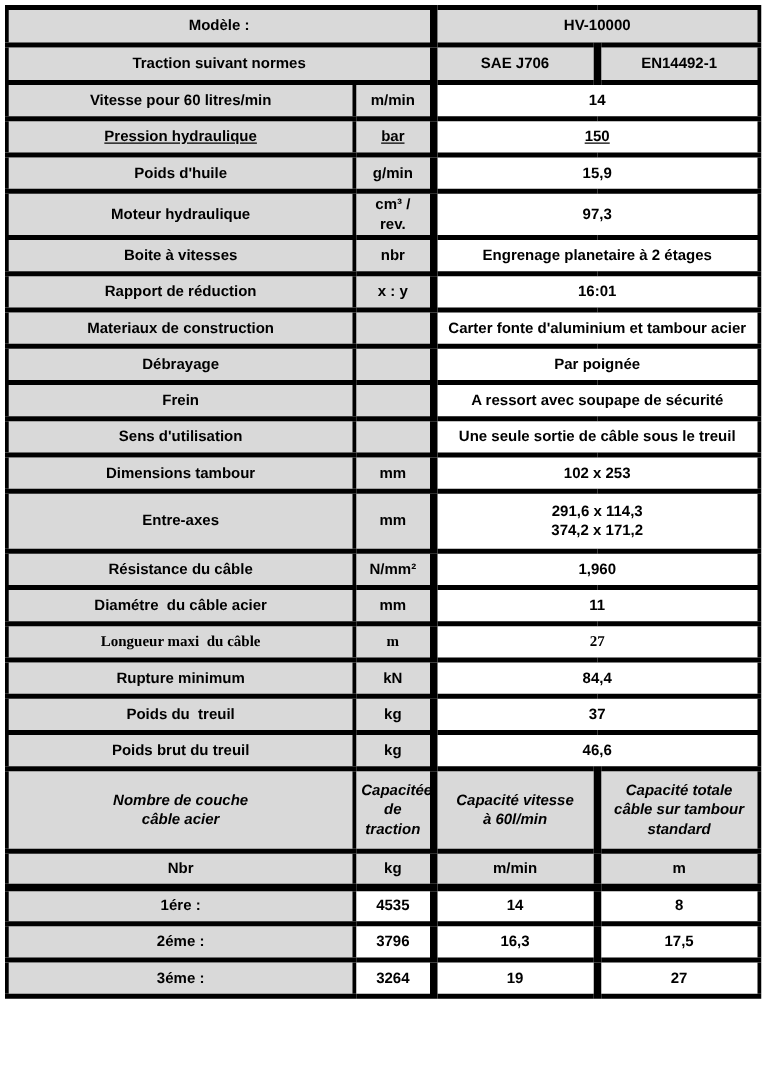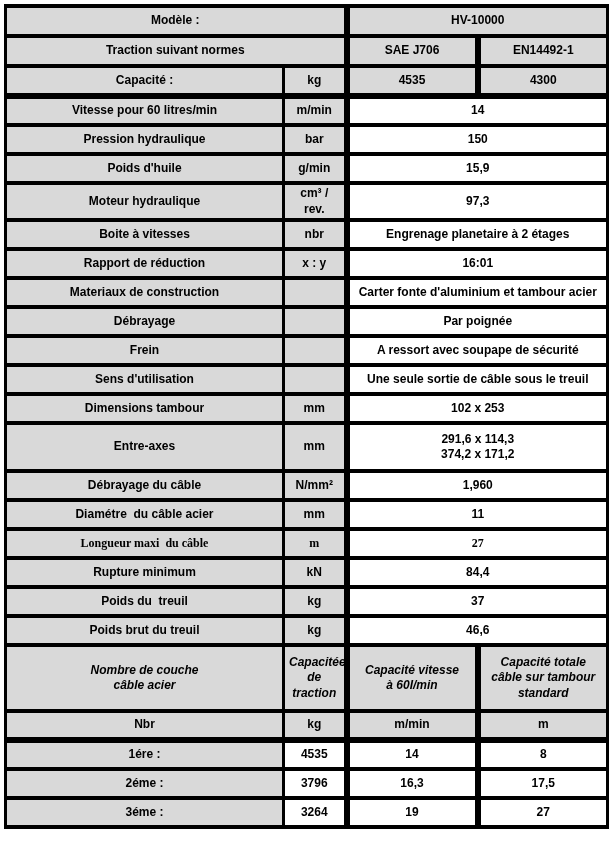--- a/index.html
+++ b/index.html
@@ -52,32 +52,26 @@
     <tbody>
         <tr style="height: 30px;">
           <td colspan="2" class="gray">Modèle :</td>
           <td colspan="2" class="gray vthick">HV-10000</td>
         </tr>
         <tr style="height: 30px;">
           <td colspan="2" class="gray">Traction suivant normes</td>
           <td colspan="1" class="gray vthick">SAE J706</td>
           <td colspan="1" class="gray vthick">EN14492-1</td>
         </tr>
-        <tr class="thick-bottom" style="height: 30px;">
-          <td colspan="1" class="gray">Capacité :</td>
-          <td colspan="1" class="gray">kg</td>
-          <td colspan="1" class="gray vthick">4535</td>
-          <td colspan="1" class="gray vthick">4300</td>
-        </tr>
         <tr style="height: 29px;">
           <td colspan="1" class="gray">Vitesse pour 60 litres/min</td>
           <td colspan="1" class="gray">m/min</td>
           <td colspan="2" class="white vthick">14</td>
         </tr>
-        <tr style="height: 29px;">
+        <tr style="height: 29px; text-decoration: underline;">
           <td colspan="1" class="gray">Pression hydraulique</td>
           <td colspan="1" class="gray">bar</td>
           <td colspan="2" class="white vthick">150</td>
         </tr>
         <tr style="height: 29px;">
           <td colspan="1" class="gray">Poids d'huile</td>
           <td colspan="1" class="gray">g/min</td>
           <td colspan="2" class="white vthick">15,9</td>
         </tr>
         <tr style="height: 29px;">
@@ -119,21 +113,21 @@
           <td colspan="1" class="gray">Dimensions tambour</td>
           <td colspan="1" class="gray">mm</td>
           <td colspan="2" class="white vthick">102 x 253</td>
         </tr>
         <tr style="height: 48px;">
           <td colspan="1" class="gray">Entre-axes</td>
           <td colspan="1" class="gray">mm</td>
           <td colspan="2" class="white vthick">291,6 x 114,3<br>374,2 x 171,2</td>
         </tr>
         <tr style="height: 29px;">
-          <td colspan="1" class="gray">Débrayage du câble</td>
+          <td colspan="1" class="gray">Résistance du câble</td>
           <td colspan="1" class="gray">N/mm²</td>
           <td colspan="2" class="white vthick">1,960</td>
         </tr>
         <tr style="height: 29px;">
           <td colspan="1" class="gray">Diamétre  du câble acier</td>
           <td colspan="1" class="gray">mm</td>
           <td colspan="2" class="white vthick">11</td>
         </tr>
         <tr style="height: 29px; font-family: Liberation Serif, serif;">
           <td colspan="1" class="gray">Longueur maxi  du câble</td>

